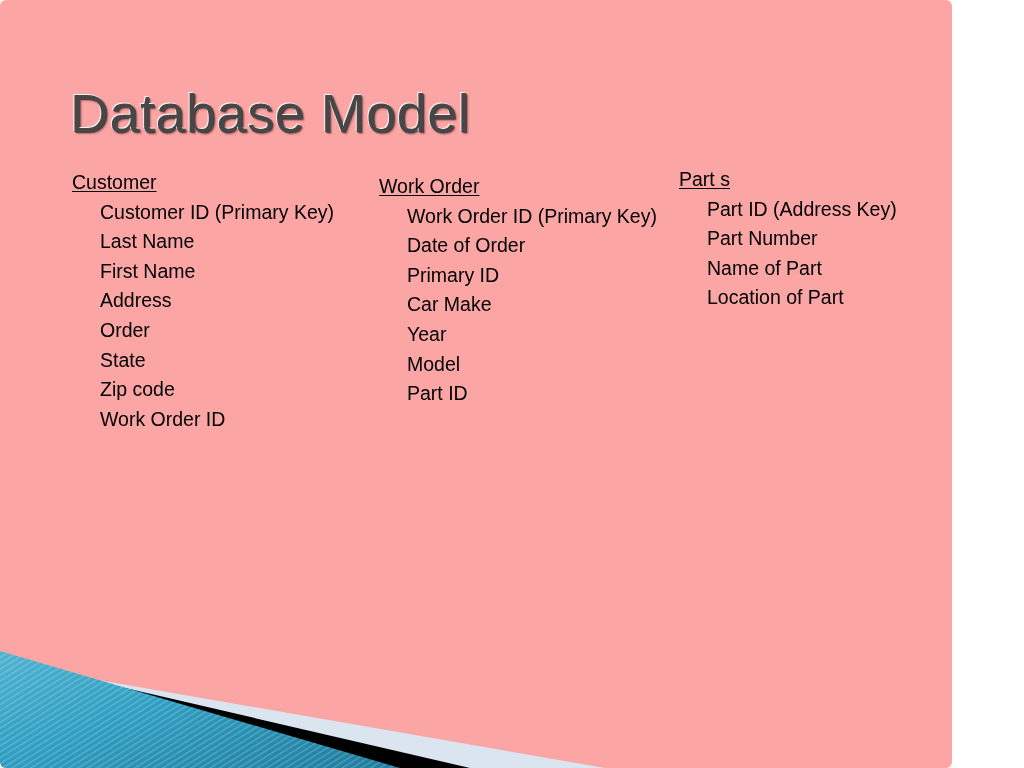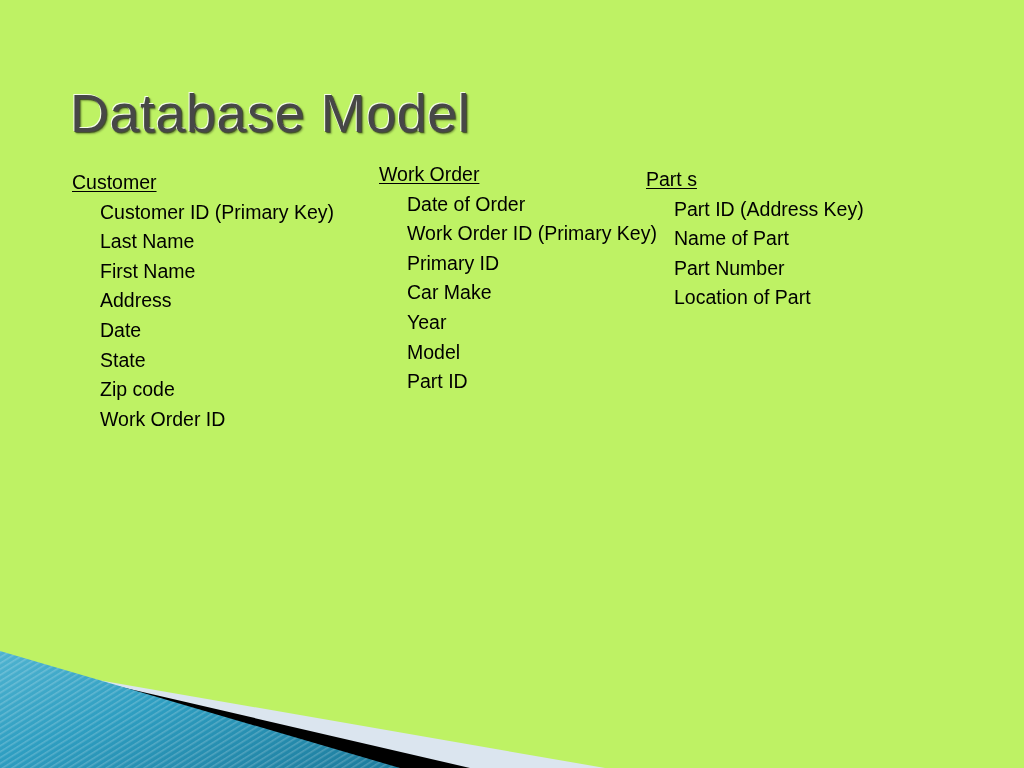--- a/index.html
+++ b/index.html
@@ -10,24 +10,25 @@
   body {
     width: 1024px;
     height: 768px;
     background: #ffffff;
     font-family: "Liberation Sans", sans-serif;
     overflow: hidden;
   }
 
   .slide {
     position: relative;
-    width: 1024px;
+    width: 952px;
     height: 768px;
-    background: #bef264;
+    background: #fca5a5;
     overflow: hidden;
+    border-radius: 6px;
   }
 
   
   .slide-title {
     position: absolute;
     left: 70px;
     top: 48px;
     font-size: 54px;
     font-weight: 400;
     letter-spacing: 0.5px;
@@ -50,22 +51,22 @@
   }
 
   .entity-block {
     position: absolute;
     color: #000000;
     font-size: 19.5px;
     line-height: 29.6px;
   }
 
   .entity-block.col-1 { left: 72px;  top: 168px; }
-  .entity-block.col-2 { left: 379px; top: 160px; }
-  .entity-block.col-3 { left: 646px; top: 165px; }
+  .entity-block.col-2 { left: 379px; top: 172px; }
+  .entity-block.col-3 { left: 679px; top: 165px; }
 
   .entity-title {
     font-weight: normal;
     text-decoration: underline;
     text-underline-offset: 2px;
     white-space: nowrap;
     font-size: 19.5px;
     line-height: 29.6px;
   }
 
@@ -109,46 +110,46 @@
 
   <div class="columns-layer">
 
     <div class="entity-block col-1">
       <div class="entity-title">Customer</div>
       <ul class="field-list">
         <li class="field-item">Customer ID (Primary Key)</li>
         <li class="field-item">Last Name</li>
         <li class="field-item">First Name</li>
         <li class="field-item">Address</li>
-        <li class="field-item">Date</li>
+        <li class="field-item">Order</li>
         <li class="field-item">State</li>
         <li class="field-item">Zip code</li>
         <li class="field-item">Work Order ID</li>
       </ul>
     </div>
 
     <div class="entity-block col-2">
       <div class="entity-title">Work Order</div>
       <ul class="field-list">
+        <li class="field-item">Work Order ID (Primary Key)</li>
         <li class="field-item">Date of Order</li>
-        <li class="field-item">Work Order ID (Primary Key)</li>
         <li class="field-item">Primary ID</li>
         <li class="field-item">Car Make</li>
         <li class="field-item">Year</li>
         <li class="field-item">Model</li>
         <li class="field-item">Part ID</li>
       </ul>
     </div>
 
     <div class="entity-block col-3">
       <div class="entity-title">Part s</div>
       <ul class="field-list">
         <li class="field-item">Part ID (Address Key)</li>
+        <li class="field-item">Part Number</li>
         <li class="field-item">Name of Part</li>
-        <li class="field-item">Part Number</li>
         <li class="field-item">Location of Part</li>
       </ul>
     </div>
 
   </div>
 
   <div class="corner-decoration">
     <svg viewBox="0 0 700 135" preserveAspectRatio="none" xmlns="http://www.w3.org/2000/svg">
       <defs>
         <linearGradient id="tealGrad" x1="0" y1="0" x2="1" y2="0.85">

